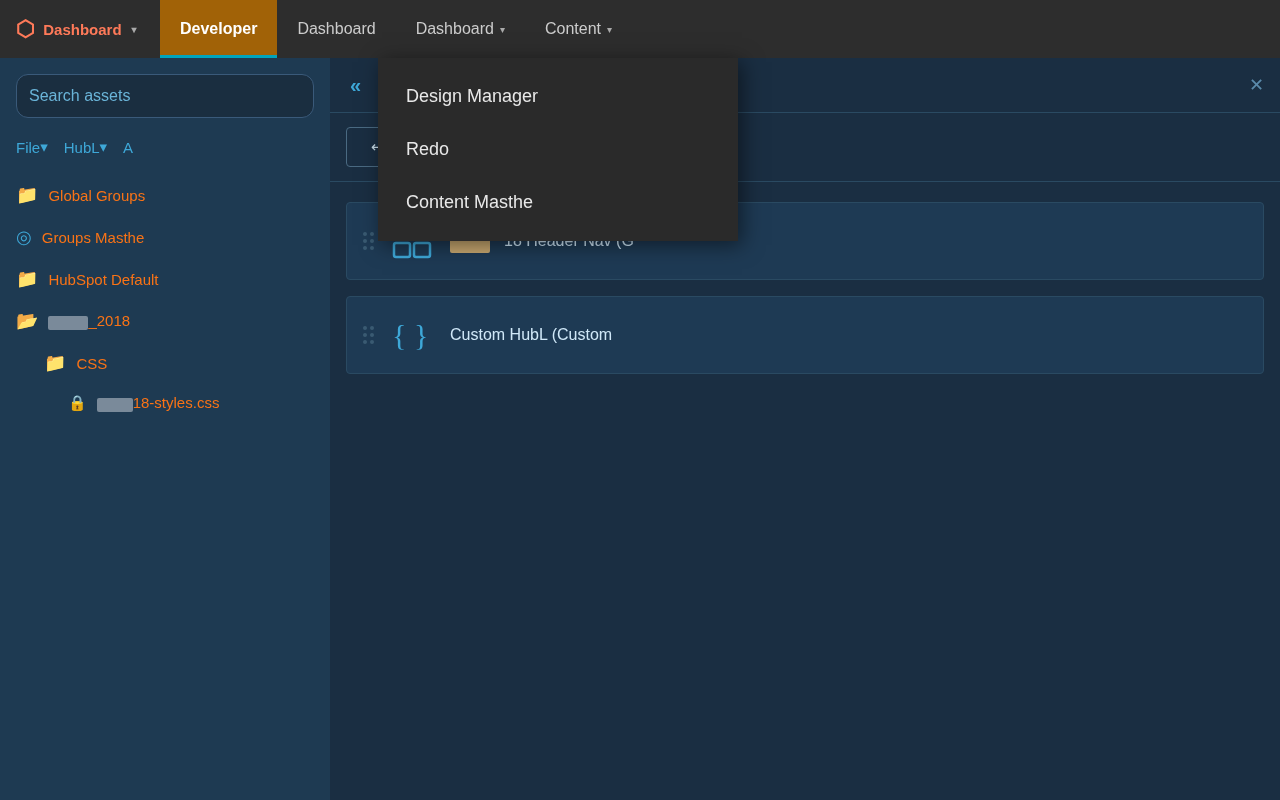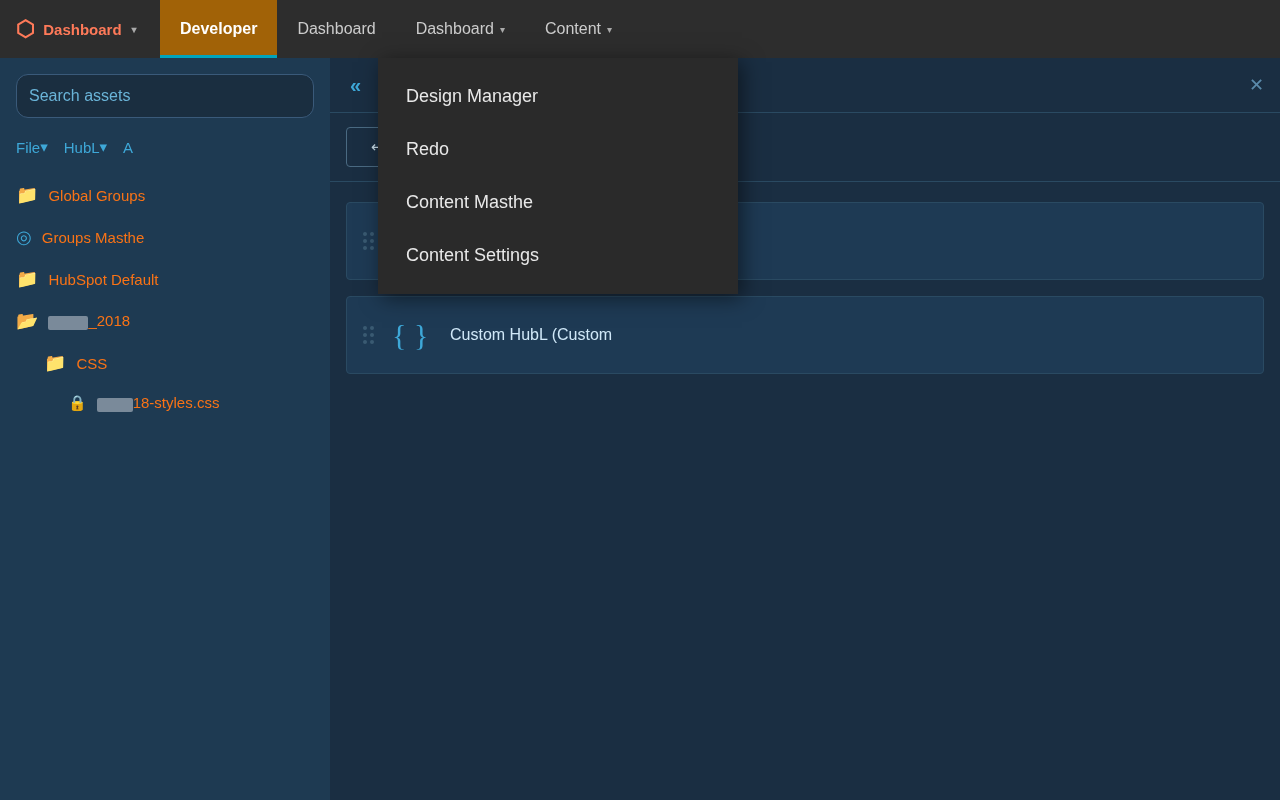--- a/index.html
+++ b/index.html
@@ -392,21 +392,20 @@
         <span class="file-item-name">
           <span class="redacted-bar" style="width:36px;"></span>18-styles.css
         </span>
       </div>
     </div>
 
     <div class="dropdown-menu">
       <div class="dropdown-item">Design Manager</div>
       <div class="dropdown-item">Redo</div>
       <div class="dropdown-item">Content Masthe</div>
-      <div class="dropdown-item">Content Settings</div>
     </div>
   </div>
 
   <div class="right-panel">
 
     <div class="right-panel-header">
       <div class="nav-arrows">
         <span>«</span>
       </div>
       <div class="close-x-btn">

